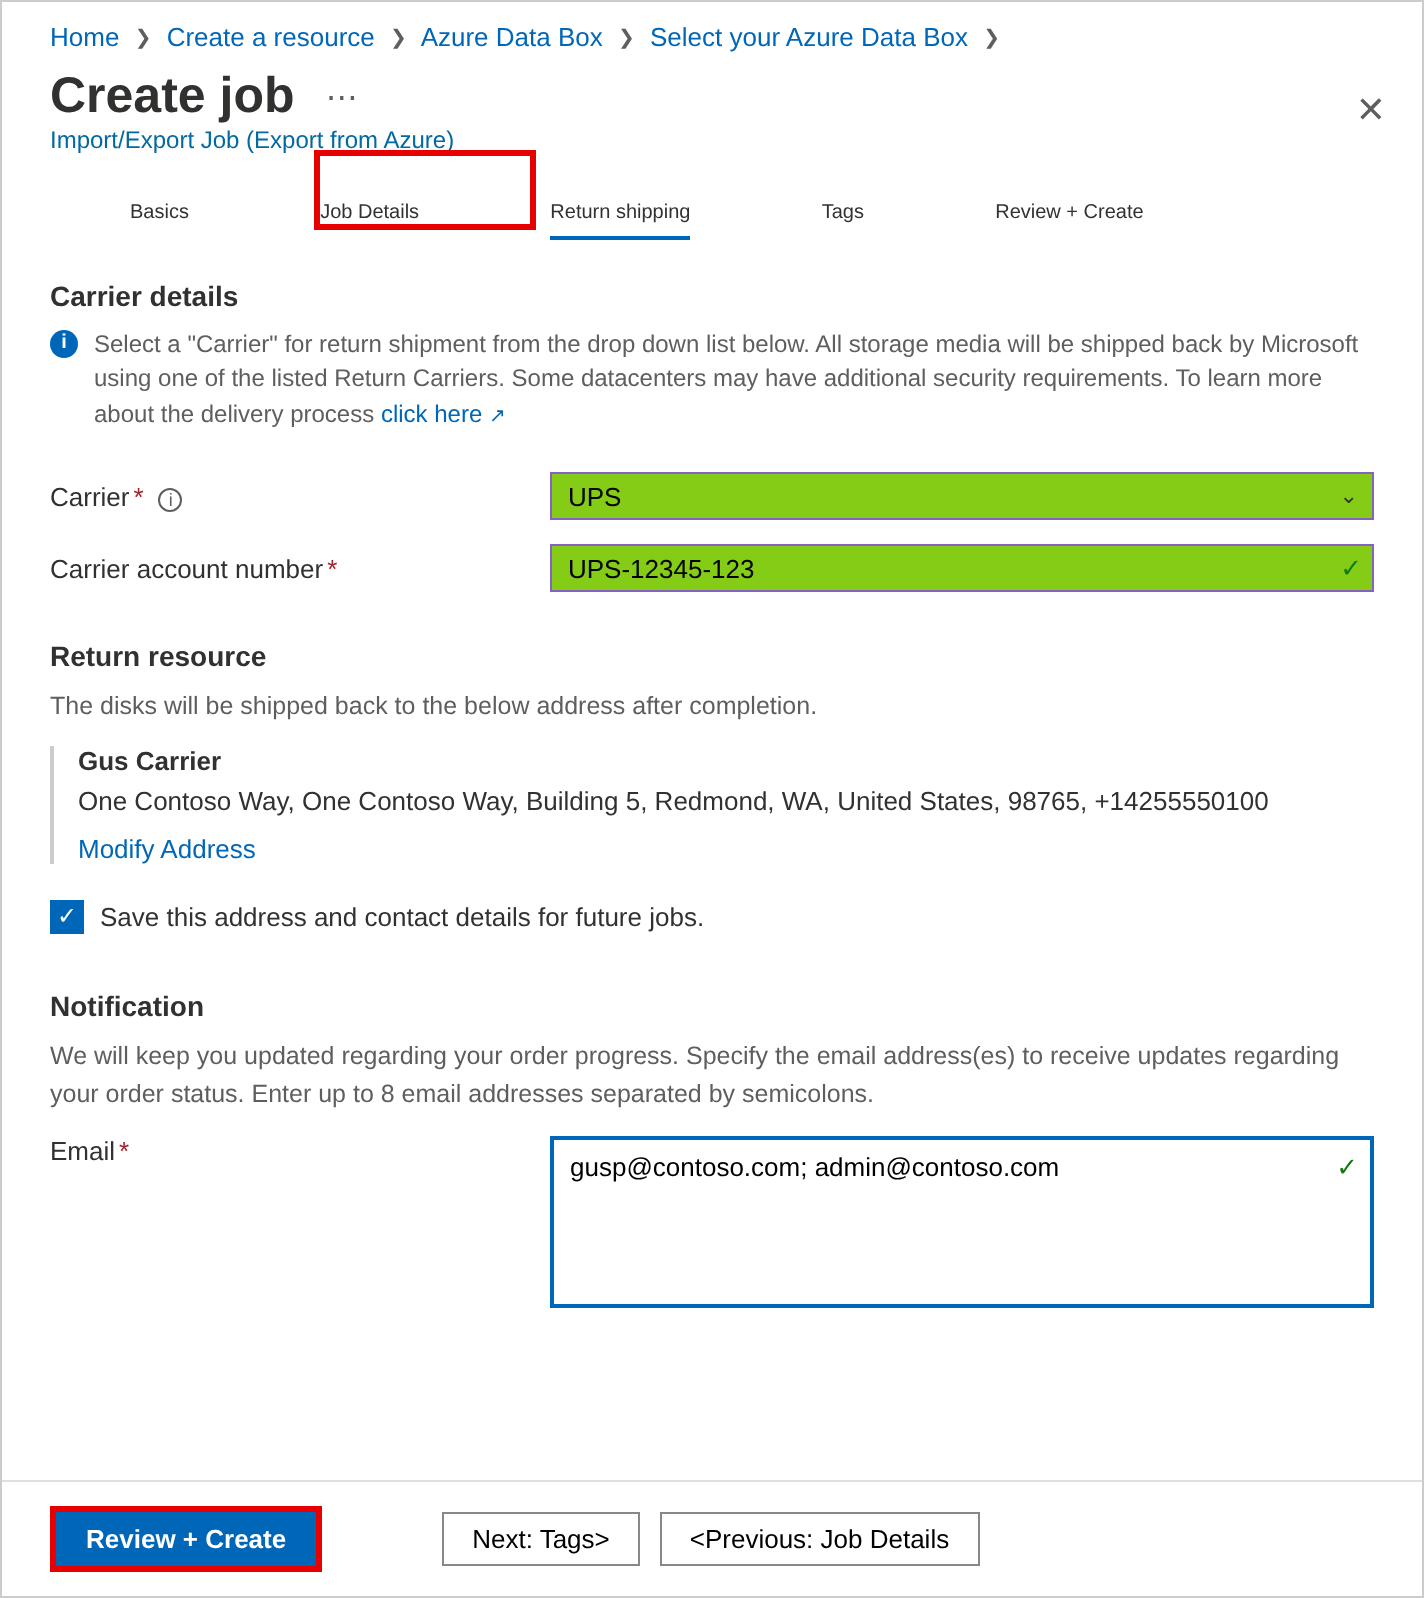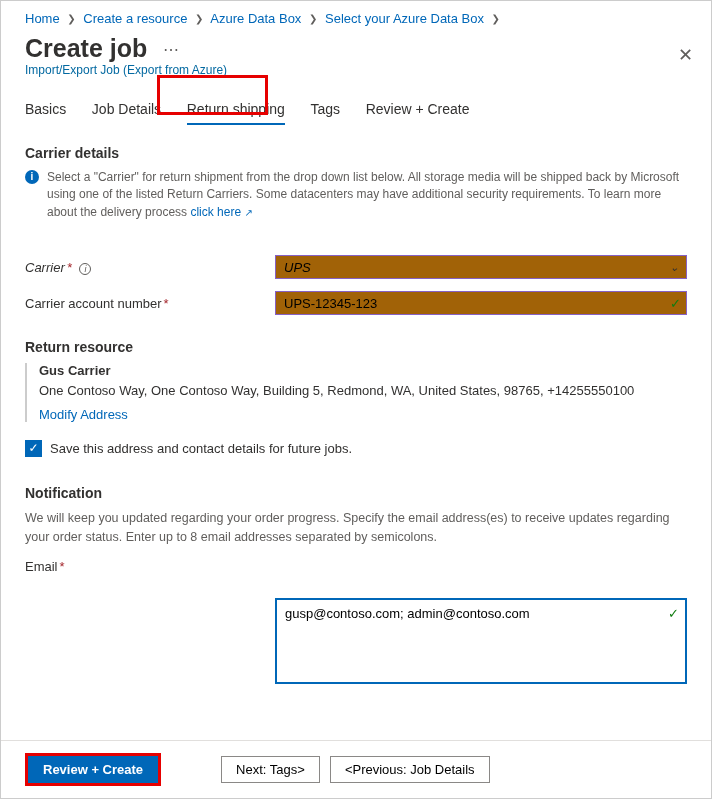--- a/index.html
+++ b/index.html
@@ -41,24 +41,25 @@
     cursor: pointer;
     font-weight: 300;
   }
   .tabs {
     padding: 14px 24px 0;
   }
   .tab {
     display: inline-block;
     padding: 8px 0 8px;
     margin-right: 22px;
-    font-size: 14px;
+    font-size: 10px;
     color: #323130;
     cursor: pointer;
     position: relative;
+    margin-left: 40px;
   }
   .tab.active { color: #323130; }
   .tab.active::after {
     content:"";
     position:absolute;
     left:0; right:0; bottom:0;
     height:2px;
     background:#0067b8;
   }
   .tab-highlight {
@@ -86,21 +87,21 @@
   }
   .req { color:#a4262c; margin-left:2px; }
   .info-o {
     display:inline-block; width:12px; height:12px; border:1px solid #605e5c;
     border-radius:50%; font-size:9px; line-height:11px; text-align:center;
     color:#605e5c; margin-left:4px; cursor:default;
   }
   .input-col { flex:1; position:relative; }
   select, input[type=text] {
     width:100%; font:inherit; padding: 3px 26px 3px 8px;
-    border:1px solid #8a8886; background:#a16207; outline:none;
+    border:1px solid #8a8886; background:#84cc16; outline:none;
     height: 24px;
   }
   .purple-border { border-color:#8661c5 !important; }
   .check-mark {
     position:absolute; right:6px; top:50%; transform:translateY(-50%);
     color:#107c10; font-size:13px; pointer-events:none;
   }
   select { appearance:none; }
   .chev {
     position:absolute; right:8px; top:50%; transform:translateY(-50%);
@@ -114,21 +115,21 @@
   .addr-link { color:#0067b8; text-decoration:none; display:inline-block; margin-top:6px; cursor:pointer;}
   .save-row { display:flex; align-items:center; margin-top:18px; gap:8px; }
   .check {
     width:17px; height:17px; background:#0067b8; color:#fff;
     font-size:12px; line-height:17px; text-align:center; cursor:pointer;
   }
   textarea.email {
     width:100%; font:inherit; border:2px solid #0067b8;
     padding:6px 24px 6px 8px; resize:none; height:86px; outline:none;
   }
-  .ta-wrap { position:relative;margin-top:39px; }
+  .ta-wrap { position:relative; }
   .ta-check { position:absolute; right:8px; top:8px; color:#107c10; }
   .footer {
     position:absolute; left:0; right:0; bottom:0;
     border-top:1px solid #e1dfdd;
     padding:12px 24px;
     display:flex; gap:10px; align-items:center;
   }
   .btn {
     font:inherit; padding:5px 14px; cursor:pointer;
     border:1px solid #8a8886; background:#fff;
@@ -174,21 +175,21 @@
 <div class="content">
   <div class="section-title">Carrier details</div>
   <div class="info-row">
     <div class="info-icon">i</div>
     <div>
       <span>Select a "Carrier" for return shipment from the drop down list below. All storage media will be shipped back by Microsoft using one of the listed Return Carriers. Some datacenters may have additional security requirements. To learn more about the delivery process</span>
       <a href="#"><span>click here</span> <span class="ext-icon">↗</span></a>
     </div>
   </div>
 
-  <div class="form-row" style="margin-top:34px;font-style:italic;">
+  <div class="form-row" style="margin-top:20px;">
     <div class="label-col">
       <span>Carrier</span><span class="req">*</span>
       <span class="info-o">i</span>
     </div>
     <div class="input-col">
       <select class="purple-border">
         <option>UPS</option>
       </select>
       <span class="chev">⌄</span>
     </div>
@@ -198,20 +199,21 @@
     <div class="label-col">
       <span>Carrier account number</span><span class="req">*</span>
     </div>
     <div class="input-col">
       <input type="text" class="purple-border" value="UPS-12345-123" style="">
       <span class="check-mark">✓</span>
     </div>
   </div>
 
   <div class="section-title" style="margin-top:24px;">Return resource</div>
+  <div class="desc">The disks will be shipped back to the below address after completion.</div>
 
   <div class="addr-row">
     <div class="addr-col">
       <div class="addr-name">Gus Carrier</div>
       <div class="addr-text">One Contoso Way, One Contoso Way, Building 5, Redmond, WA, United States, 98765, +14255550100</div>
       <a class="addr-link">Modify Address</a>
     </div>
   </div>
 
   <div class="save-row">

